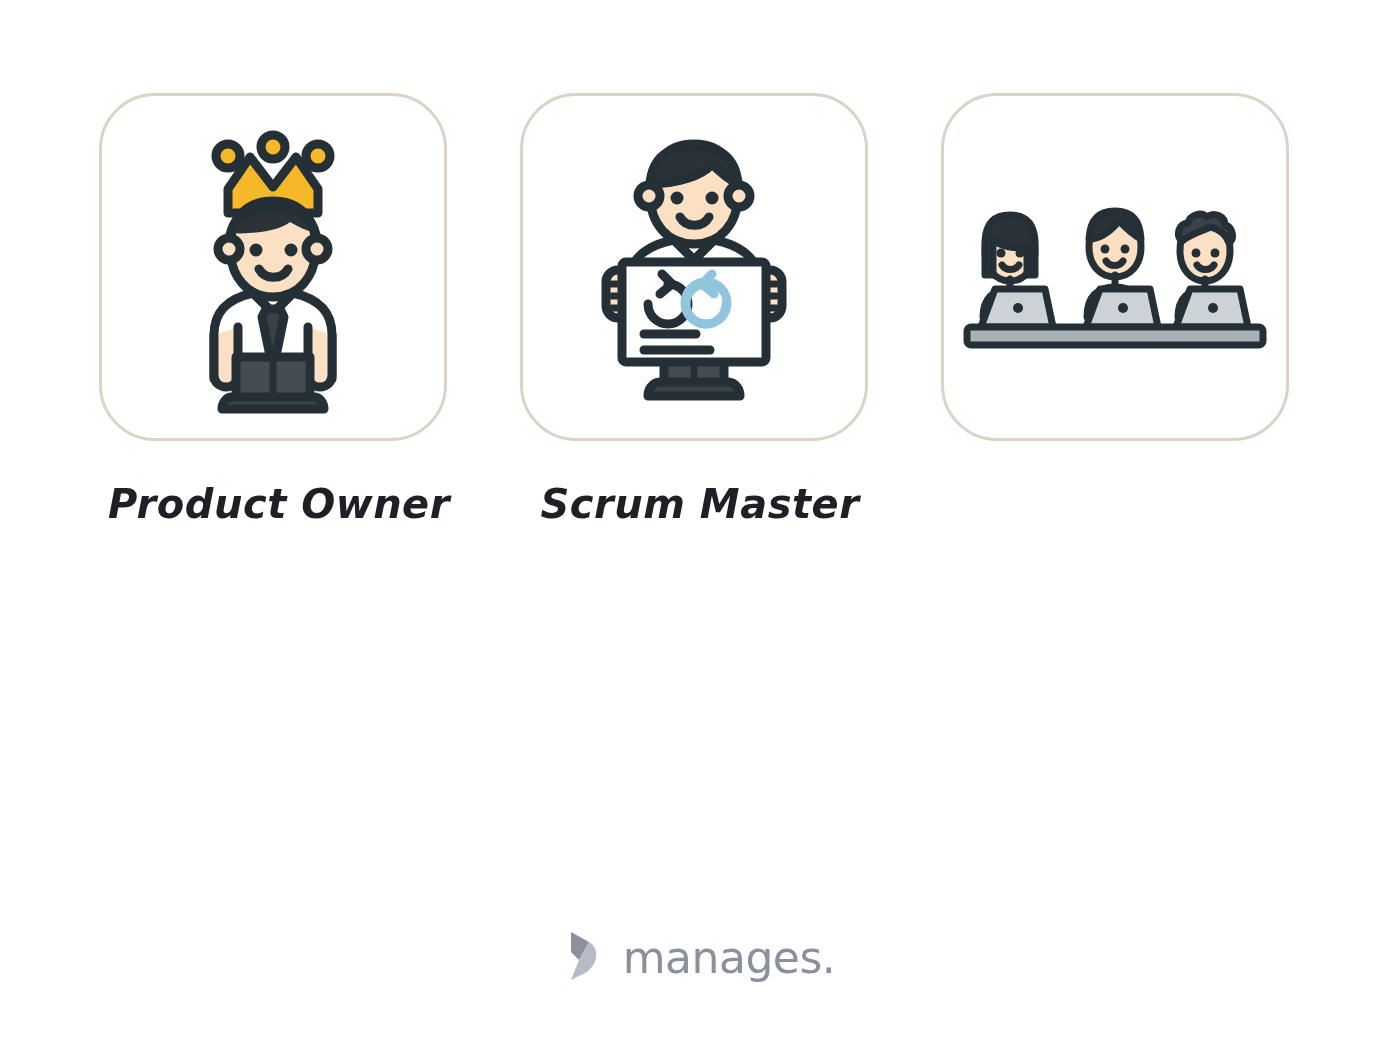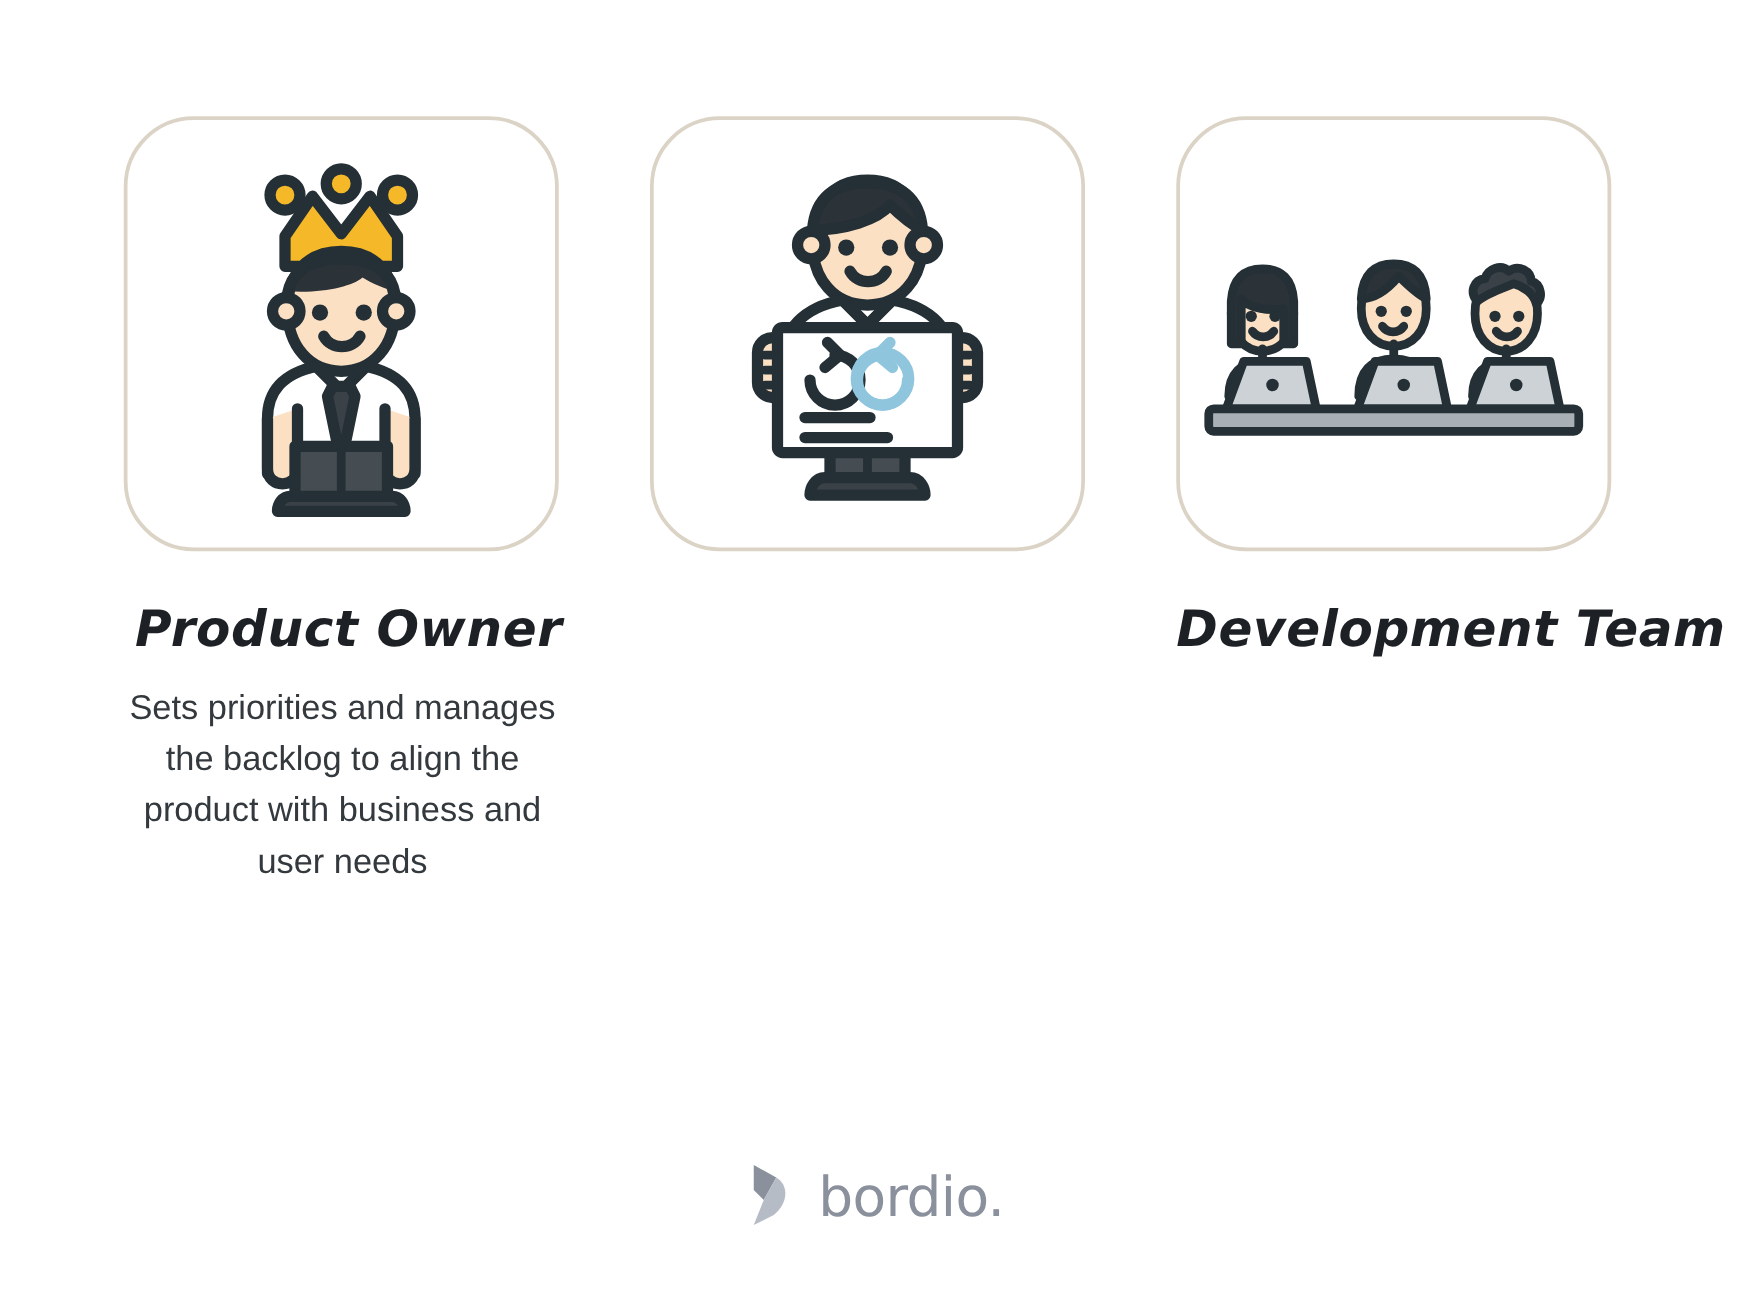--- a/index.html
+++ b/index.html
@@ -139,21 +139,20 @@
             <path d="M174 218 L174 258 C174 266 168 270 162 270 C156 270 150 266 150 258 L150 210" fill="#fbe0c4"></path>
 
             <path d="M78 240 L152 240 L152 282 L78 282 Z" fill="#454c52"></path>
             <path d="M115 244 L115 282" fill="none" stroke-width="7"></path>
 
             <path d="M74 280 C68 280 64 286 64 292 L166 292 C166 286 162 280 156 280 Z" fill="#3a4248"></path>
           </svg>
         </span>
       </div>
       <div class="role-title">Product Owner</div>
-      <div class="role-desc">Sets priorities and manages the backlog to align the product with business and user needs</div>
     </div>
 
     <div class="column col-2">
       <div class="card">
         <span>
           <svg width="260" height="290" viewBox="0 0 260 290" fill="none" stroke="#243036" stroke-width="9" stroke-linecap="round" stroke-linejoin="round">
 
             <path d="M130 22 C100 22 86 44 86 72 C86 102 104 122 130 122 C156 122 174 102 174 72 C174 44 160 22 130 22 Z" fill="#fbe0c4"></path>
             <circle cx="85" cy="74" r="11" fill="#fbe0c4"></circle>
             <circle cx="175" cy="74" r="11" fill="#fbe0c4"></circle>
@@ -184,20 +183,21 @@
 
             <path d="M162 182 a20 20 0 1 1 -20 -20" fill="none" stroke="#8fc6de" stroke-width="9"></path>
             <path d="M148 152 L138 162 L150 172" fill="none" stroke="#8fc6de" stroke-width="9"></path>
             <circle cx="142" cy="181" r="21" fill="none" stroke="#8fc6de" stroke-width="9"></circle>
 
             <path d="M80 212 H132" stroke-width="9"></path>
             <path d="M80 228 H146" stroke-width="9"></path>
           </svg>
         </span>
       </div>
+      <div class="role-title">Scrum Master</div>
     </div>
 
     <div class="column col-3">
       <div class="card">
         <span>
           <svg width="320" height="180" viewBox="0 0 320 180" fill="none" stroke="#243036" stroke-width="7" stroke-linecap="round" stroke-linejoin="round">
 
             <path d="M55 44 C38 44 30 56 30 74 C30 92 41 104 55 104 C69 104 80 92 80 74 C80 56 72 44 55 44 Z" fill="#fbe0c4"></path>
             <path d="M30 64 C31 46 40 38 55 38 C70 38 79 46 80 64 L80 98 L72 98 L72 70 C62 72 44 70 38 62 L38 98 L30 98 Z" fill="#2b3238" stroke="#243036"></path>
             <circle cx="46" cy="76" r="4.5" fill="#243036" stroke="none"></circle>
@@ -228,28 +228,27 @@
             <path d="M250 102 L250 114" fill="none"></path>
             <path d="M223 140 C223 122 233 112 250 112 C267 112 277 122 277 140 Z" fill="#ffffff"></path>
 
             <path d="M235 112 L285 112 L293 150 L221 150 Z" fill="#ccd2d6"></path>
             <circle cx="258" cy="131" r="5" fill="#243036" stroke="none"></circle>
 
             <rect x="12" y="150" width="296" height="18" rx="4" fill="#a8b0b5"></rect>
           </svg>
         </span>
       </div>
-      <div class="role-title">Development Team</div>
     </div>
 
   </div>
 
   <div class="logo">
     <span class="logo-mark">
       <svg width="44" height="52" viewBox="0 0 44 52" fill="none">
         <path d="M6 2 L24 12 L14 30 L6 22 Z" fill="#8b919c"></path>
         <path d="M24 12 C34 18 34 32 22 42 L6 50 L14 30 Z" fill="#b6bcc6"></path>
       </svg>
     </span>
-    <span class="logo-word">bordio.</span>
+    <span class="logo-word">manages.</span>
   </div>
 
 </div>
 
 </body></html>

